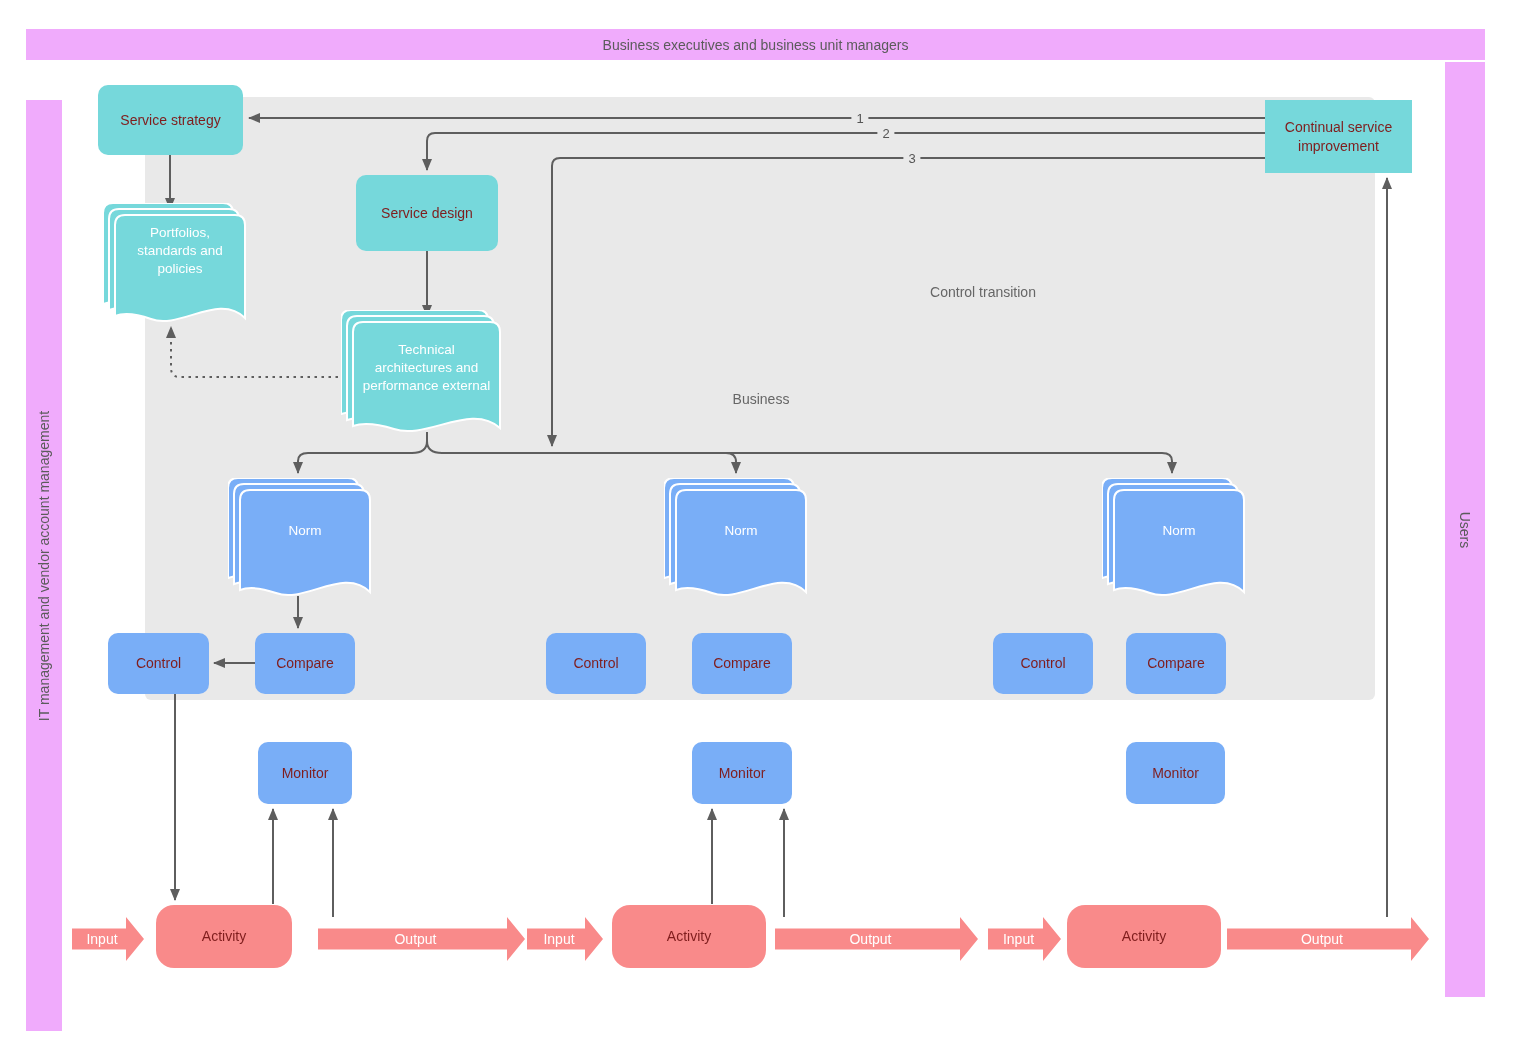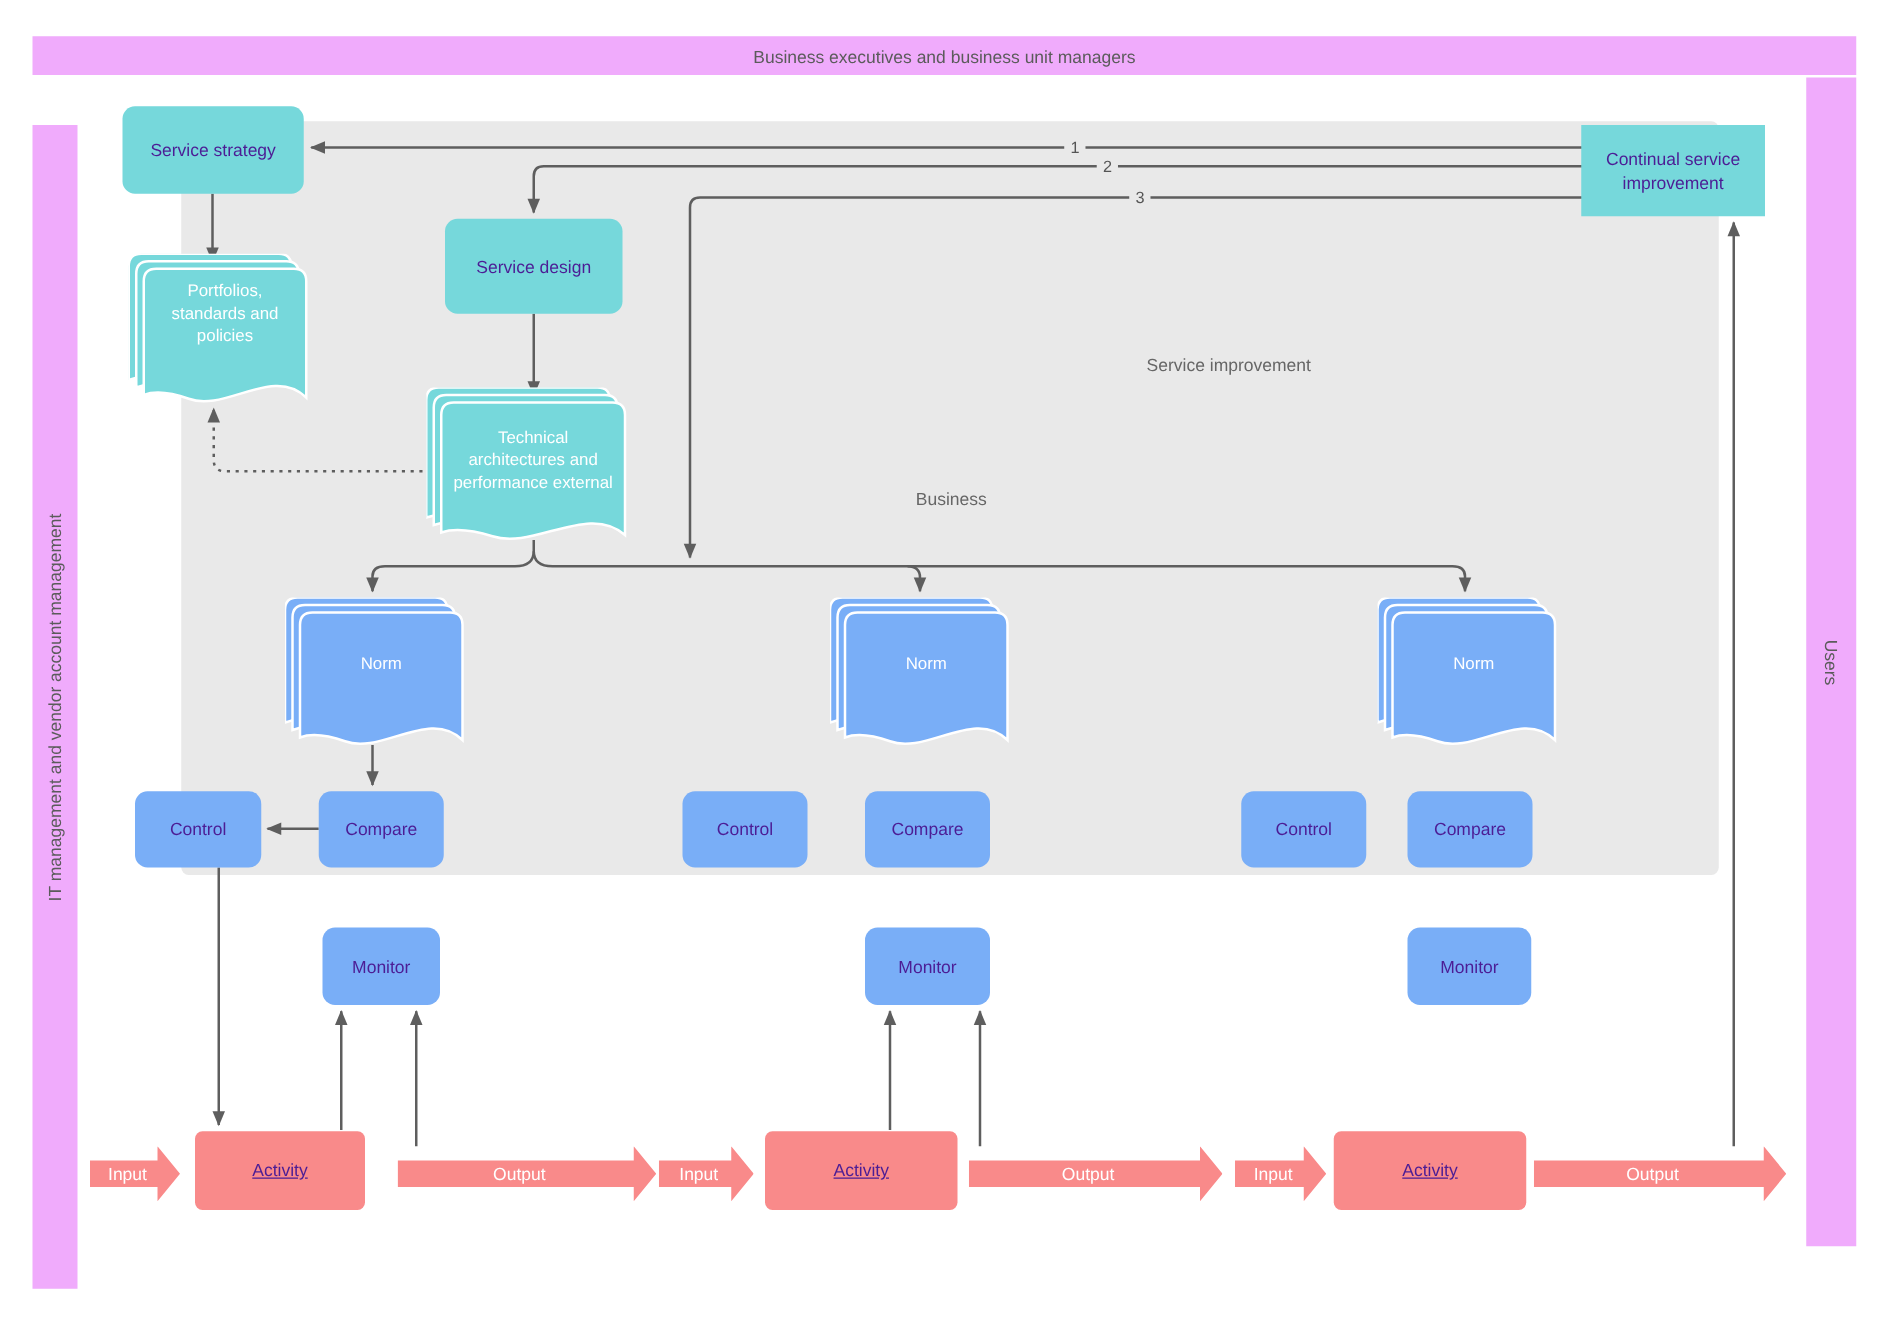--- a/index.html
+++ b/index.html
@@ -11,24 +11,24 @@
   .lane-top{left:26px;top:29px;width:1459px;height:31px;}
   .lane-bottom{left:62px;top:997px;width:1424px;height:34px;}
   .lane-left{left:26px;top:100px;width:36px;height:931px;}
   .lane-right{left:1445px;top:62px;width:40px;height:935px;}
   .vtext-up{transform:rotate(-90deg);white-space:nowrap;}
   .vtext-down{transform:rotate(90deg);white-space:nowrap;}
   .process-area{position:absolute;left:145px;top:97px;width:1230px;height:603px;background:#e9e9e9;border-radius:6px;}
   .region-label{position:absolute;color:#666;font-size:14px;transform:translate(-50%,-50%);white-space:nowrap;}
   svg.wires{position:absolute;left:0;top:0;pointer-events:none;}
   .numlabel{position:absolute;transform:translate(-50%,-50%);background:#e9e9e9;color:#555;font-size:13px;padding:0 5px;line-height:15px;}
-  .node{position:absolute;display:flex;align-items:center;justify-content:center;text-align:center;color:#4c1d95;font-size:14px;line-height:1.35;}
+  .node{position:absolute;display:flex;align-items:center;justify-content:center;text-align:center;color:#7f1d1d;font-size:14px;line-height:1.35;}
   .teal{background:#76d8db;border-radius:10px;}
   .blue{background:#79aef7;border-radius:10px;}
-  .red{background:#f98a8a;border-radius:6px;text-decoration:underline;}
+  .red{background:#f98a8a;border-radius:18px;}
   .sharp{border-radius:0;}
   .docnode{position:absolute;}
   .docnode svg{display:block;}
   .doclabel{position:absolute;display:flex;align-items:center;justify-content:center;text-align:center;color:#fff;font-size:13.5px;line-height:1.35;}
   .barrow{position:absolute;top:917px;height:44px;background:#f98a8a;display:flex;align-items:center;justify-content:center;color:#fff;font-size:14px;padding-right:12px;box-sizing:border-box;
     clip-path:polygon(0 26%,calc(100% - 18px) 26%,calc(100% - 18px) 0,100% 50%,calc(100% - 18px) 100%,calc(100% - 18px) 74%,0 74%);}
 </style>
 </head>
 <body>
 
@@ -38,21 +38,21 @@
     <span>Business executives and business unit managers</span>
   </div>
   <div class="lane lane-left">
     <span class="vtext-up">IT management and vendor account management</span>
   </div>
   <div class="lane lane-right">
     <span class="vtext-down">Users</span>
   </div>
 
   <div class="process-area"></div>
-  <span class="region-label" style="left:983px;top:292px;">Service improvement</span>
+  <span class="region-label" style="left:983px;top:292px;">Control transition</span>
   <span class="region-label" style="left:761px;top:399px;">Business</span>
 
   <svg class="wires" width="1514" height="1059" viewBox="0 0 1514 1059">
     <defs>
       <marker id="ah" markerUnits="userSpaceOnUse" markerWidth="14" markerHeight="12" refX="12" refY="6" orient="auto">
         <path d="M1,1 L13,6 L1,11 Z" fill="#5e5e5e"></path>
       </marker>
     </defs>
     <g stroke="#5e5e5e" stroke-width="2" fill="none">
       <path d="M1270,118 L249,118" marker-end="url(#ah)"></path>

